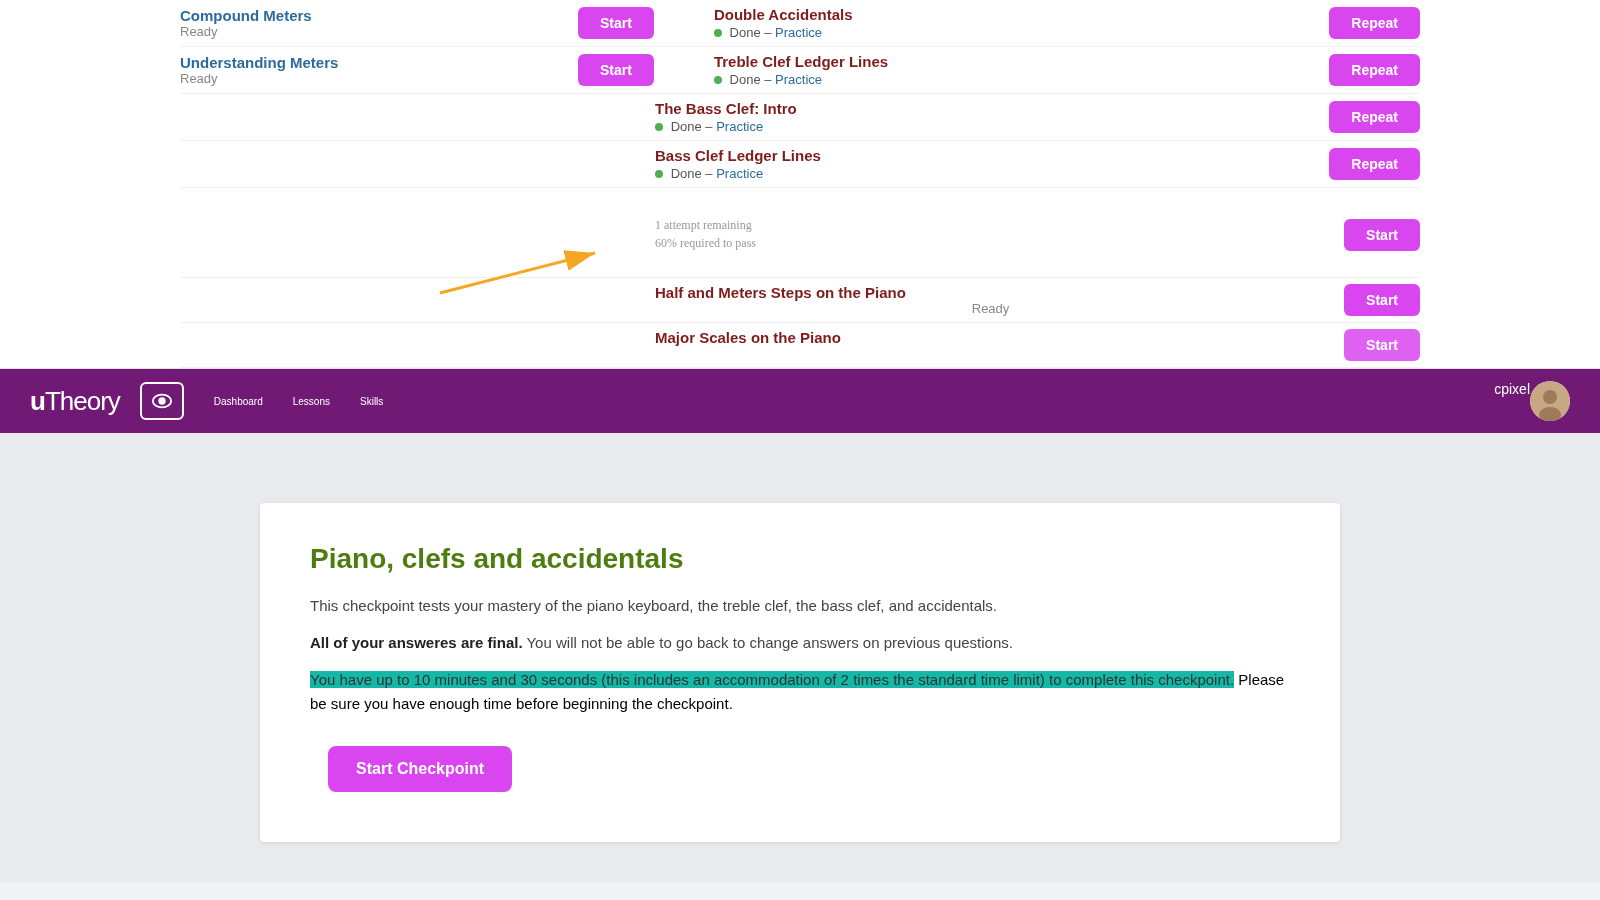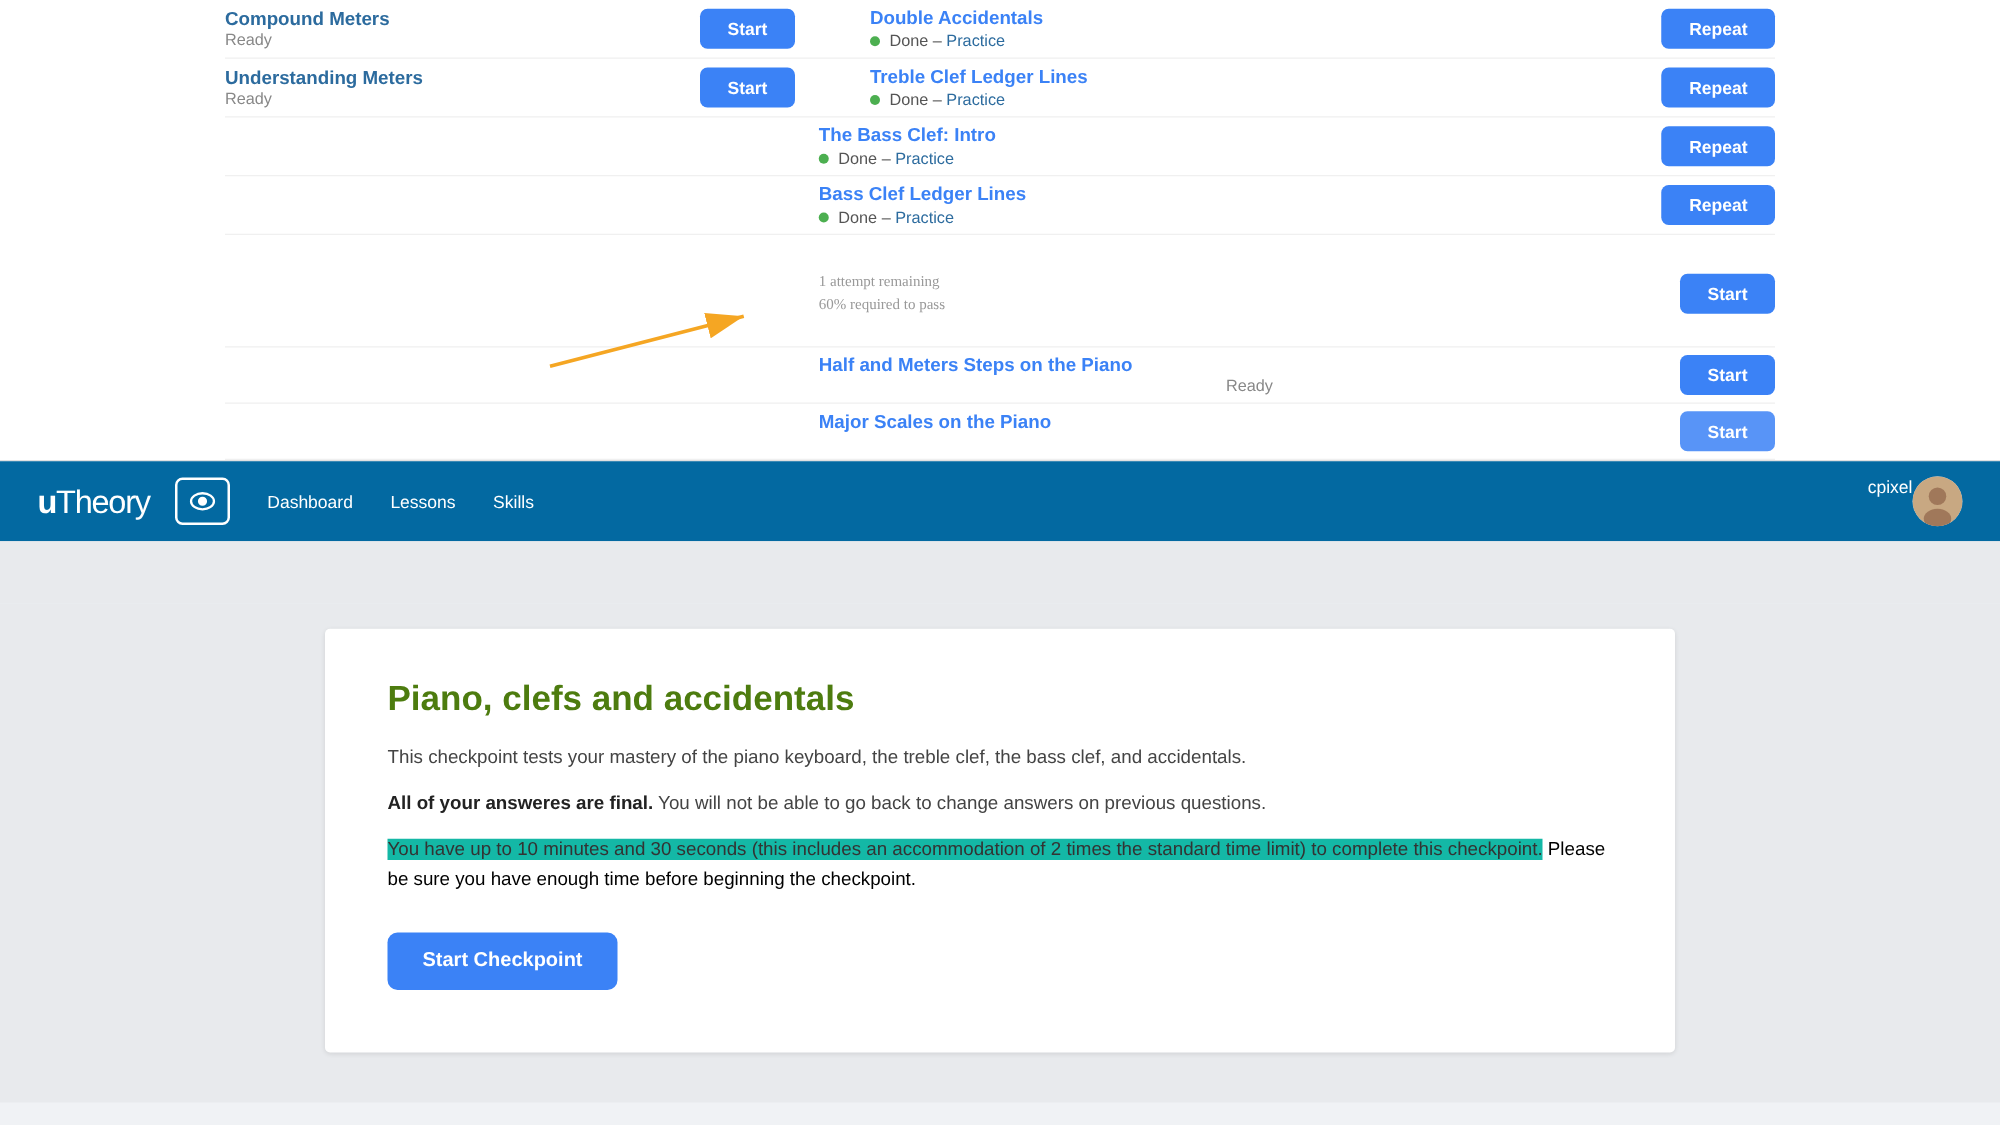--- a/index.html
+++ b/index.html
@@ -44,21 +44,21 @@
       justify-content: space-between;
     }
 
     .lesson-info {
       flex: 1;
     }
 
     .lesson-title-right {
       font-size: 15px;
       font-weight: 600;
-      color: #3b82f6;
+      color: #7f1d1d;
     }
 
     .lesson-done {
       font-size: 13px;
       color: #555;
       margin-top: 2px;
     }
 
     .dot-done {
       display: inline-block;
@@ -69,35 +69,36 @@
       margin-right: 4px;
     }
 
     .practice-link {
       color: #2c6b9e;
       text-decoration: none;
       font-size: 13px;
     }
 
     .btn-orange {
-      background: #3b82f6;
+      background: #d946ef;
       color: #fff;
       border: none;
       border-radius: 6px;
       padding: 8px 22px;
       font-size: 14px;
       font-weight: 600;
       cursor: pointer;
       white-space: nowrap;
       align-self: center;
+      margin-left: 18px;
     }
 
     
     .navbar {
-      background: #0369a1;
+      background: #701a75;
       height: 64px;
       display: flex;
       align-items: center;
       padding: 0 30px;
       width: 100%;
     }
 
     .navbar-logo {
       color: #fff;
       font-size: 26px;
@@ -123,21 +124,21 @@
 
     .eye-icon-btn svg { width: 22px; height: 22px; }
 
     .navbar-links {
       display: flex;
       gap: 30px;
     }
 
     .navbar-link {
       color: #fff;
-      font-size: 14px;
+      font-size: 10px;
       font-weight: 500;
       text-decoration: none;
       cursor: pointer;
     }
 
     .navbar-user {
       margin-left: auto;
       display: flex;
       align-items: flex-start;
       gap: 0;

